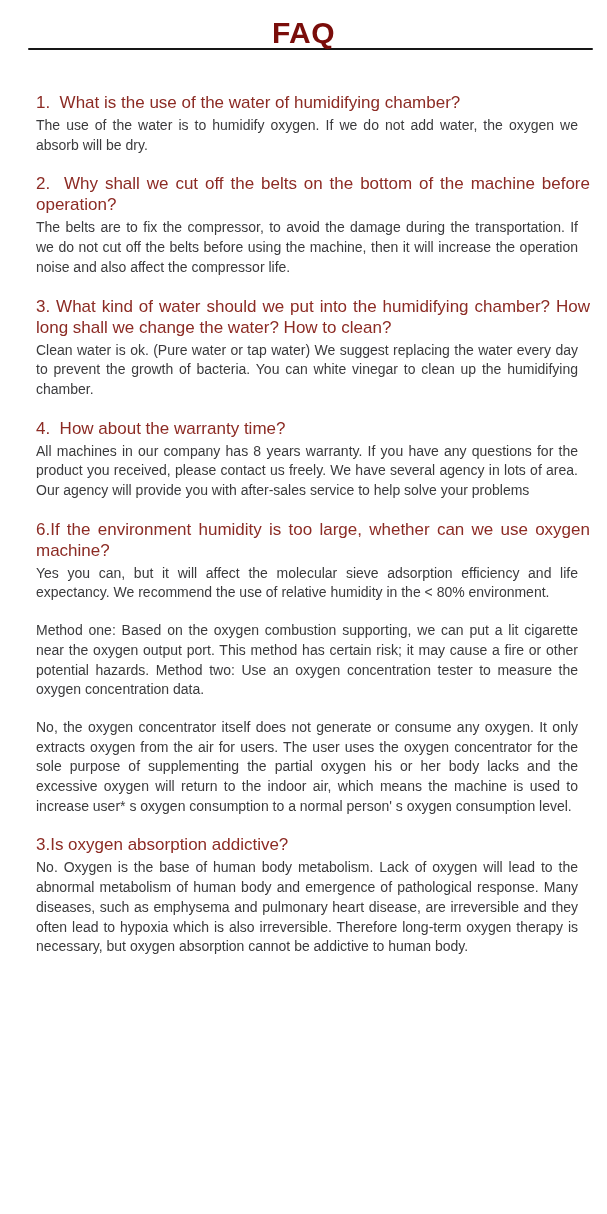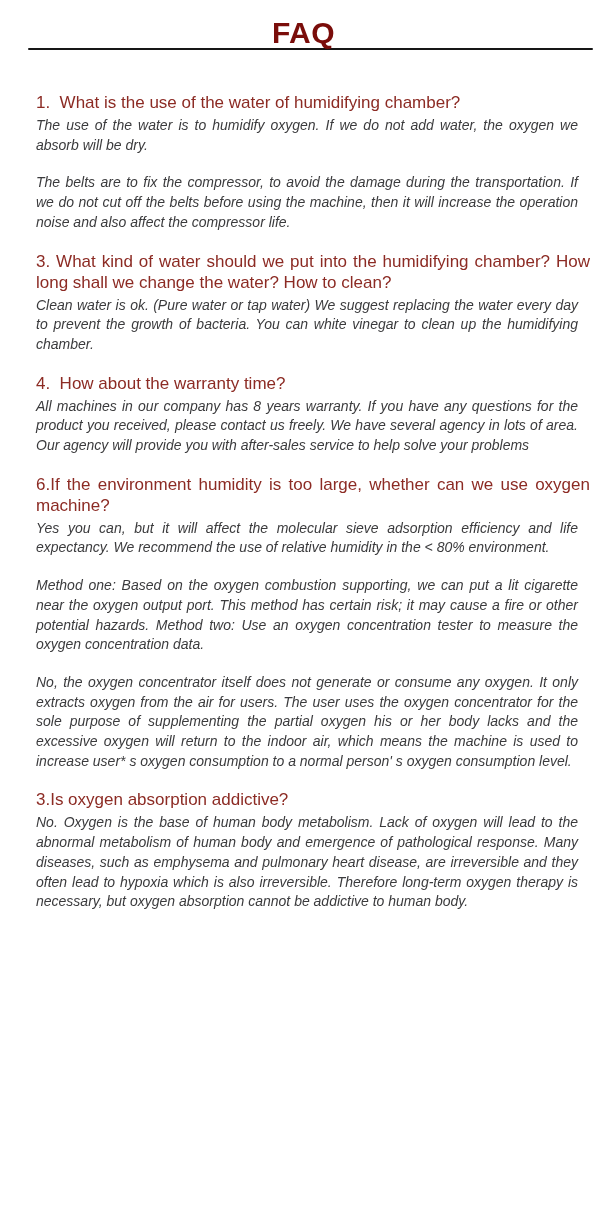--- a/index.html
+++ b/index.html
@@ -53,38 +53,38 @@
     font-weight: 400;
     color: var(--question-color);
     text-align: justify;
   }
   .faq-answer {
     margin: 3px 12px 0 0;
     font-size: 14px;
     line-height: 19.7px;
     color: var(--answer-color);
     text-align: justify;
-    font-style: italic;
   }
 </style>
 </head>
 <body>
 
 <header class="page-header">
   <h1 class="page-title">FAQ</h1>
   <div class="title-divider"></div>
 </header>
 
 <main class="faq-list" id="faq-list">
   <section class="faq-item">
     <h2 class="faq-question">1.&nbsp; What is the use of the water of humidifying chamber?</h2>
     <p class="faq-answer">The use of the water is to humidify oxygen. If we do not add water, the oxygen we absorb will be dry.</p>
   </section>
 
   <section class="faq-item">
+    <h2 class="faq-question">2.&nbsp; Why shall we cut off the belts on the bottom of the machine before operation?</h2>
     <p class="faq-answer">The belts are to fix the compressor, to avoid the damage during the transportation. If we do not cut off the belts before using the machine, then it will increase the operation noise and also affect the compressor life.</p>
   </section>
 
   <section class="faq-item">
     <h2 class="faq-question">3. What kind of water should we put into the humidifying chamber? How long shall we change the water? How to clean?</h2>
     <p class="faq-answer">Clean water is ok. (Pure water or tap water) We suggest replacing the water every day to prevent the growth of bacteria. You can white vinegar to clean up the humidifying chamber.</p>
   </section>
 
   <section class="faq-item">
     <h2 class="faq-question">4.&nbsp; How about the warranty time?</h2>

